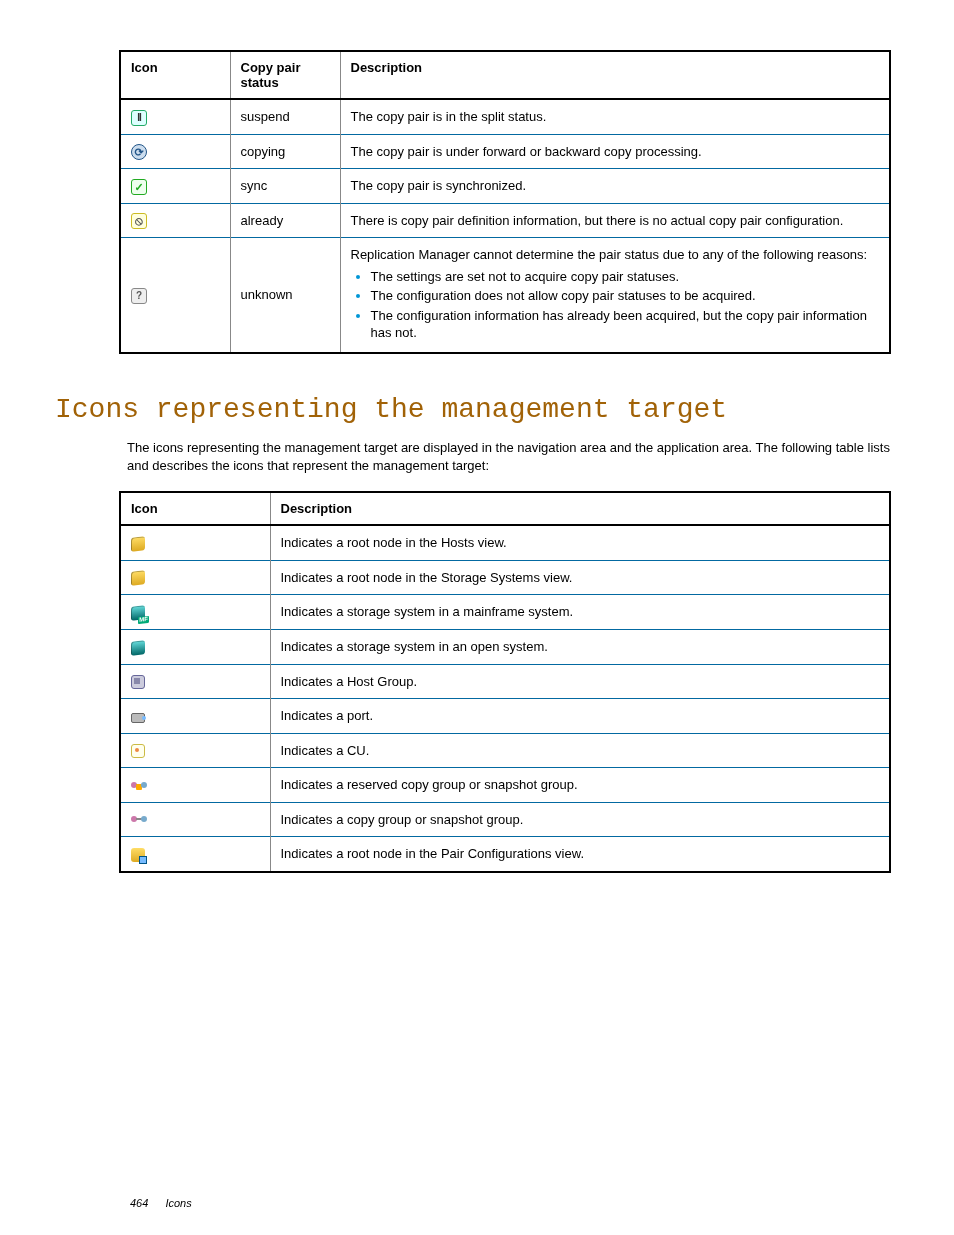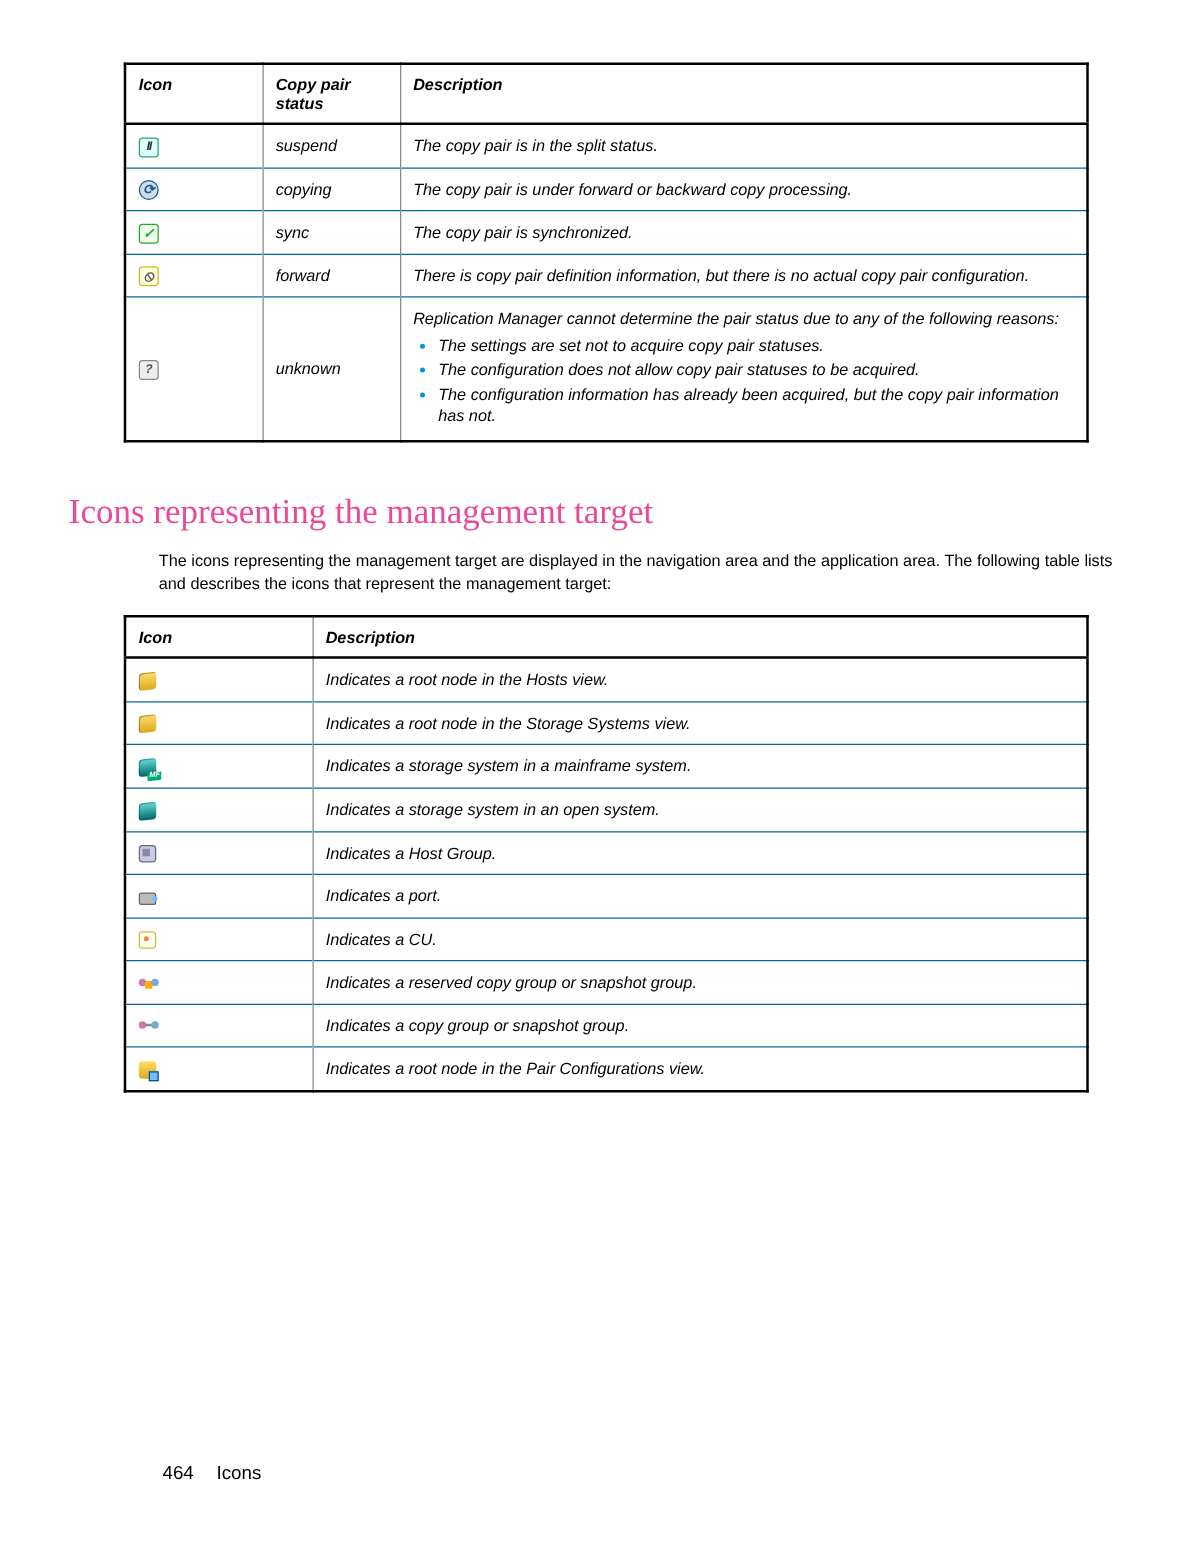--- a/index.html
+++ b/index.html
@@ -10,23 +10,22 @@
     font-size: 13px;
     color: #000;
     width: 954px;
     min-height: 1235px;
     background: #fff;
     position: relative;
   }
   table {
     border-collapse: collapse;
     width: 100%;
-    margin-left: 44px;
+    margin-left: 64px;
     width: calc(100% - 72px);
-    font-style: italic;
   }
   table.t1 { margin-bottom: 40px; }
   th {
     text-align: left;
     font-weight: bold;
     padding: 8px 10px;
     font-size: 13px;
     vertical-align: top;
   }
   td {
@@ -38,45 +37,46 @@
   .t1 th:nth-child(1), .t1 td:nth-child(1) { width: 110px; }
   .t1 th:nth-child(2), .t1 td:nth-child(2) { width: 110px; }
   .t2 th:nth-child(1), .t2 td:nth-child(1) { width: 150px; }
   table { border-top: 2px solid #000; border-bottom: 2px solid #000; border-left: 2px solid #000; border-right: 2px solid #000; }
   tr { border-bottom: 1px solid #0369a1; }
   th, td { border-right: 1px solid #888; }
   th:last-child, td:last-child { border-right: none; }
   thead tr { border-bottom: 2px solid #000; }
   tbody tr:last-child { border-bottom: none; }
   h2 {
-    color: #ec4899;
+    color: #a16207;
     font-weight: normal;
     font-size: 28px;
     margin: 30px 0 14px 0;
-    font-family: Liberation Serif, serif;
+    font-family: Liberation Mono, monospace;
   }
   .intro {
     margin-left: 72px;
     line-height: 1.4;
     margin-bottom: 16px;
   }
   ul.reasons {
     margin: 4px 0 0 0;
     padding-left: 20px;
   }
   ul.reasons li {
     margin: 2px 0;
     line-height: 1.35;
   }
   ul.reasons li::marker { color: #0096d6; }
   .footer {
     position: absolute;
-    bottom: 48px;
+    bottom: 26px;
     left: 130px;
-    font-size: 15px;
+    font-size: 11px;
+    font-style: italic;
   }
   .footer .pn { margin-right: 14px; }
   
   .icn { display:inline-block; width:16px; height:16px; border-radius:3px; position:relative; font-size:10px; line-height:14px; text-align:center; font-weight:bold; vertical-align:middle;}
   .sq { border:1.5px solid #333; background:#eee;}
   .i-suspend { border-color:#2a6; background:#dff; color:#333;}
   .i-suspend::after{content:"II"; letter-spacing:-1px;}
   .i-copying { border-color:#258; background:#cde; color:#258; border-radius:50%;}
   .i-copying::after{content:"⟳"; font-size:11px;}
   .i-sync { border-color:#2a2; background:#efe; color:#2a2;}
@@ -132,21 +132,21 @@
       <td>copying</td>
       <td>The copy pair is under forward or backward copy processing.</td>
     </tr>
     <tr>
       <td><span class="icn sq i-sync"></span></td>
       <td>sync</td>
       <td>The copy pair is synchronized.</td>
     </tr>
     <tr>
       <td><span class="icn sq i-simplex"></span></td>
-      <td>forward</td>
+      <td>already</td>
       <td>There is copy pair definition information, but there is no actual copy pair configuration.</td>
     </tr>
     <tr>
       <td><span class="icn sq i-unknown"></span></td>
       <td>unknown</td>
       <td>
         <div>Replication Manager cannot determine the pair status due to any of the following reasons:</div>
         <ul class="reasons">
           <li>The settings are set not to acquire copy pair statuses.</li>
           <li>The configuration does not allow copy pair statuses to be acquired.</li>

